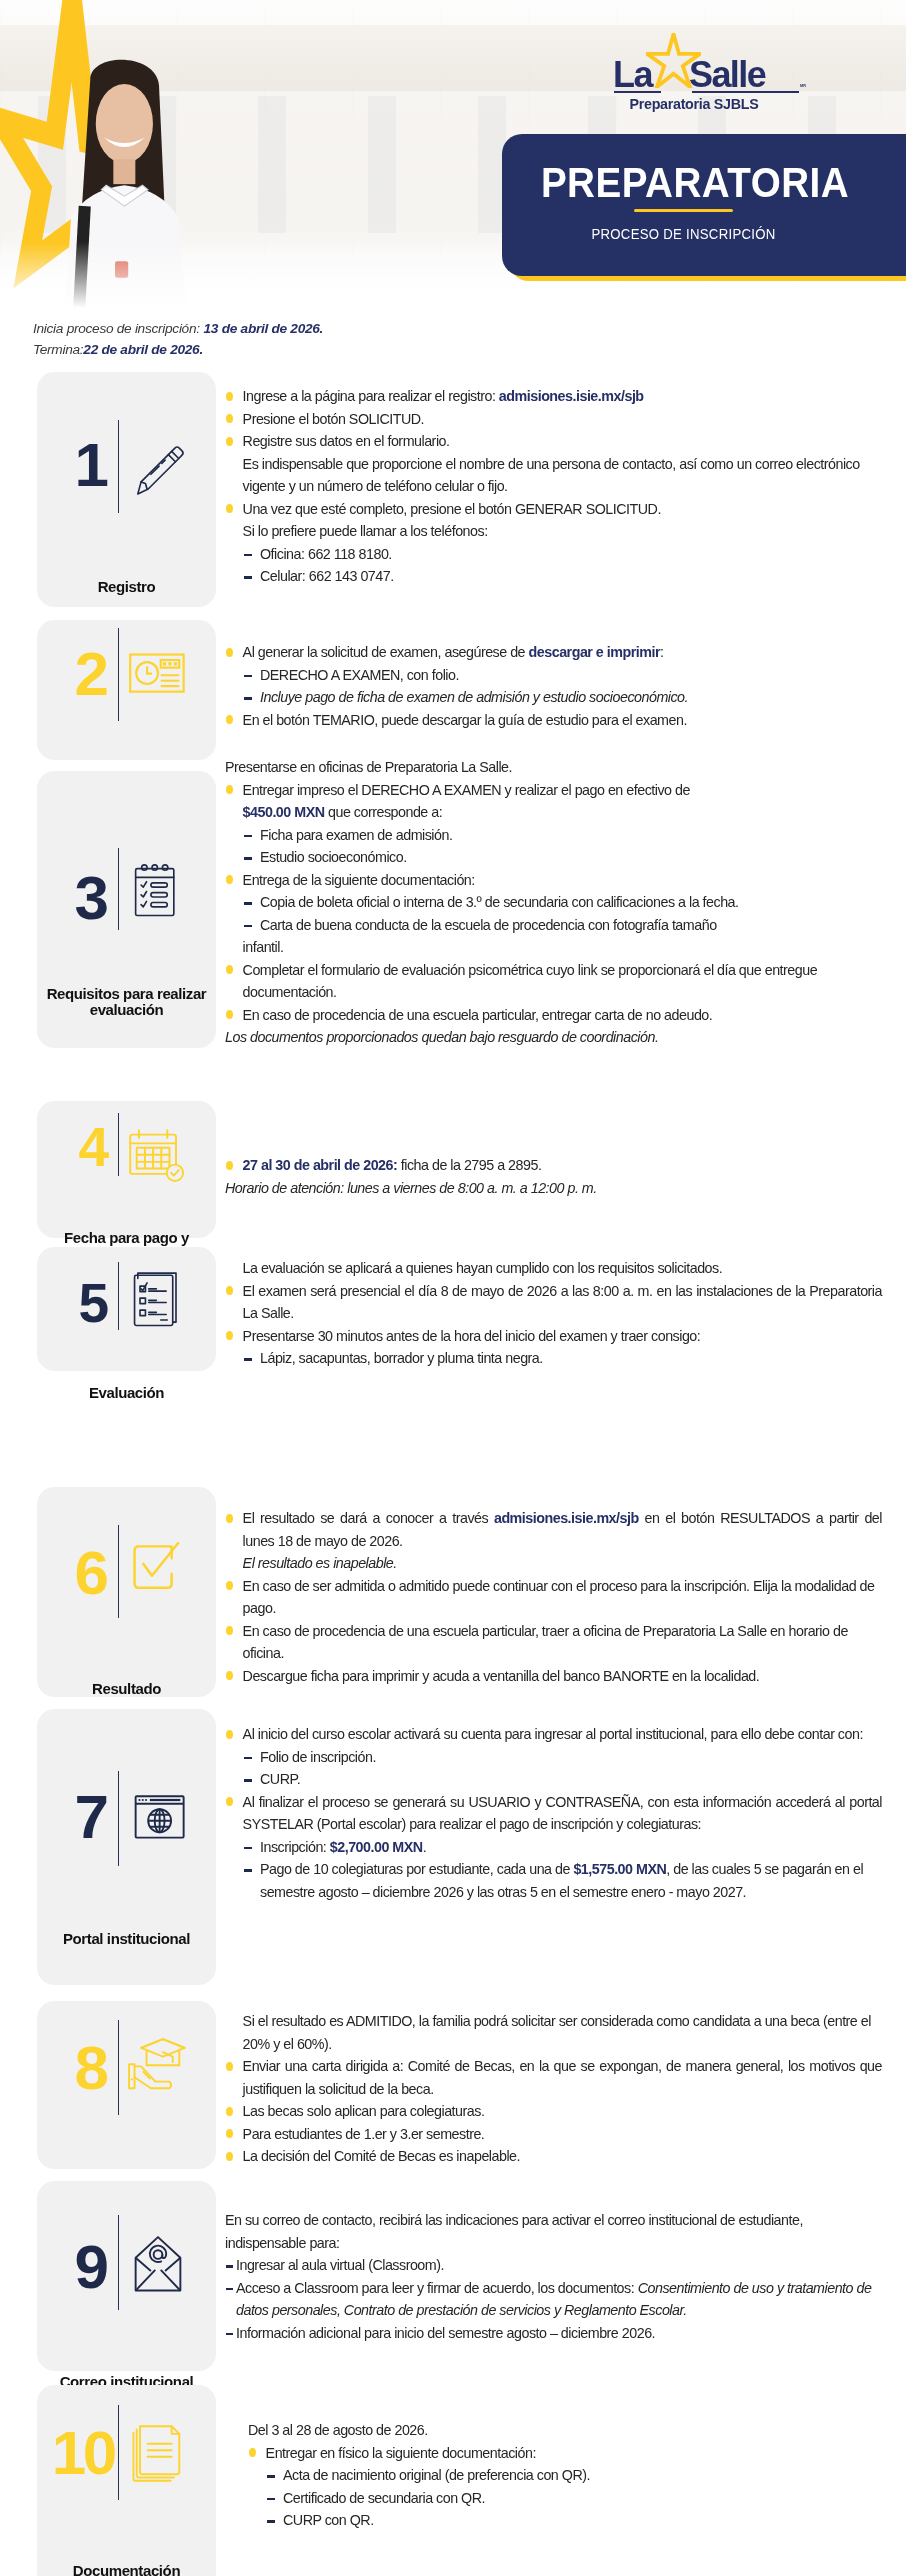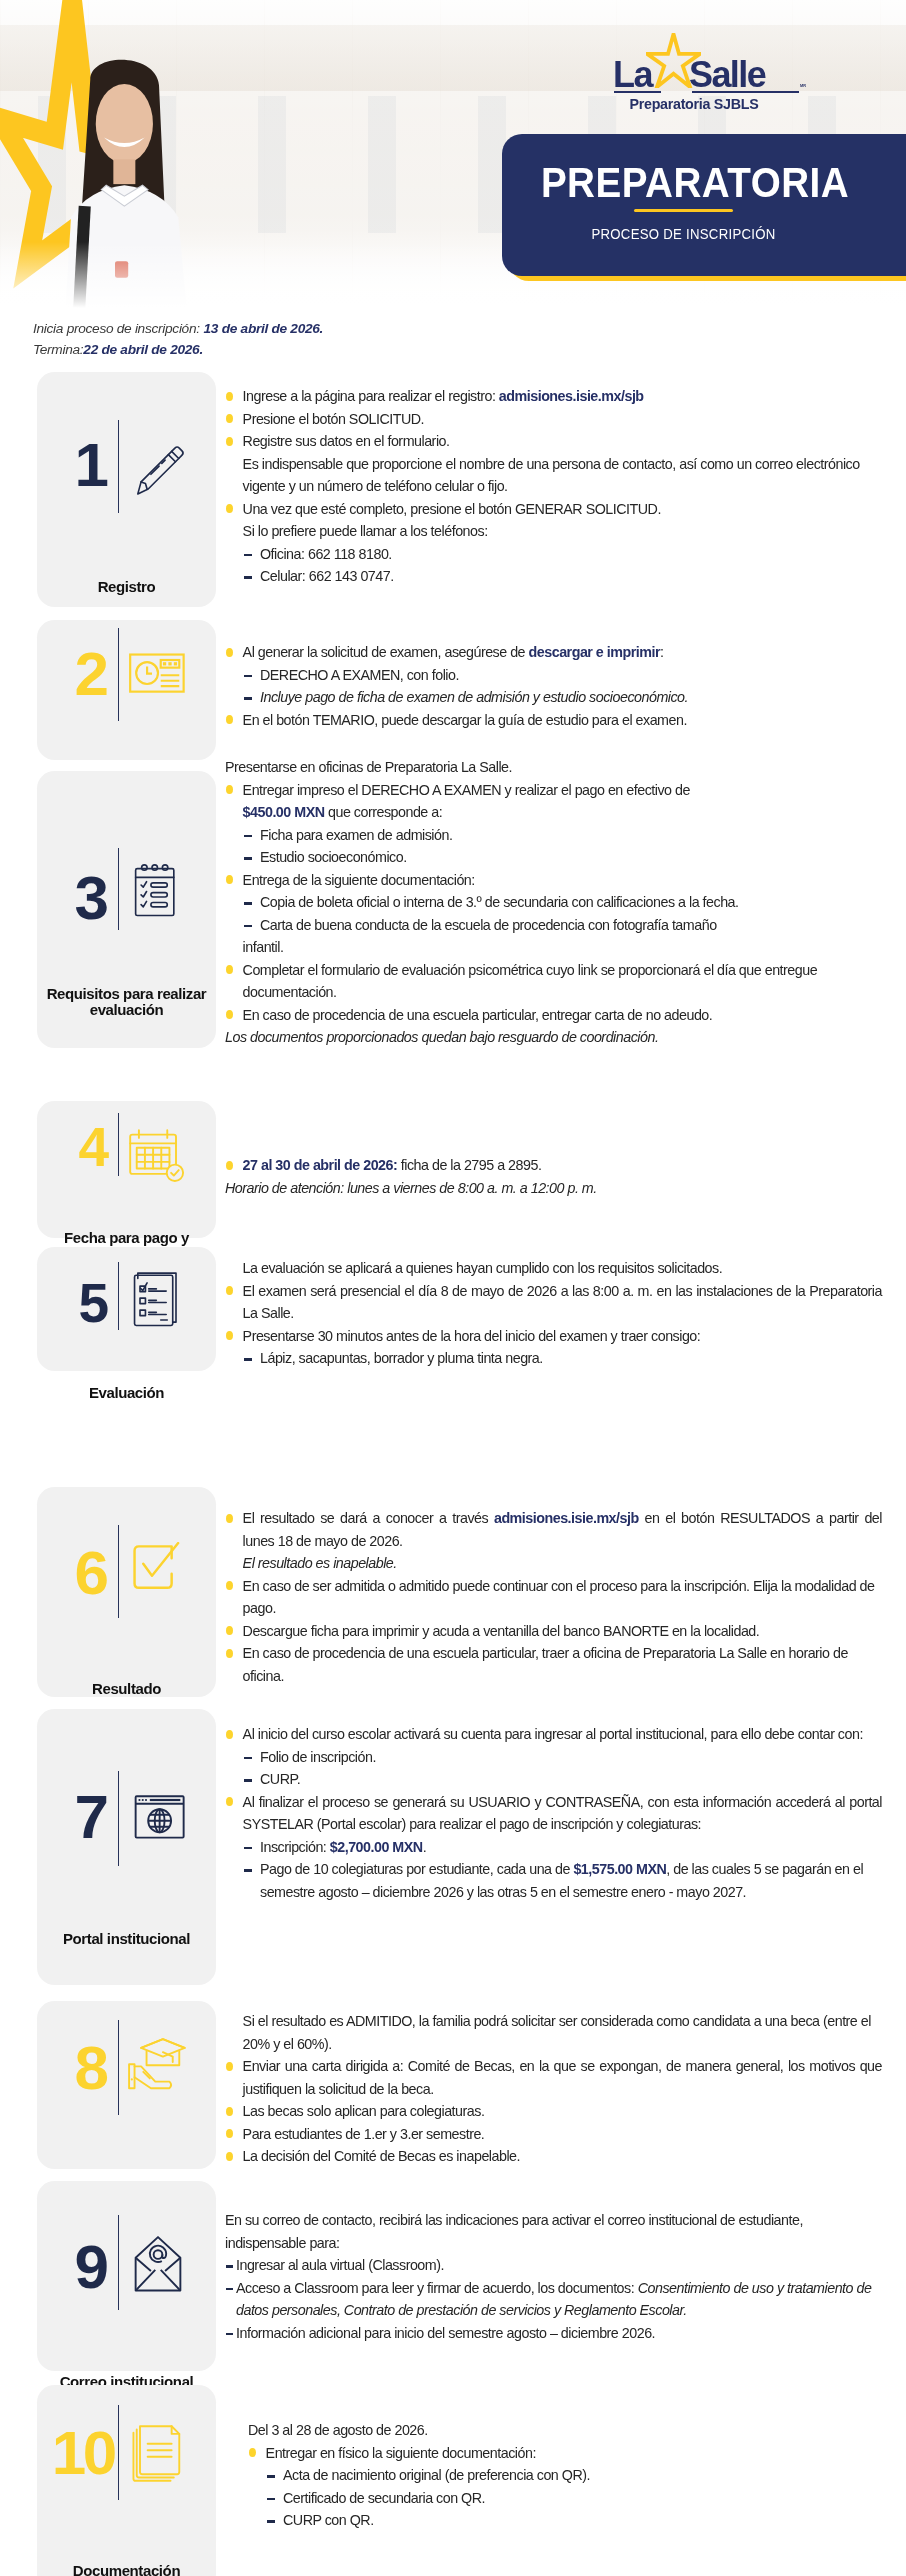--- a/index.html
+++ b/index.html
@@ -258,22 +258,22 @@
       <path d="M80,30 L80,8 L20,8 Q12,8 12,16 L12,76 Q12,84 20,84 L72,84 Q80,84 80,76 L80,58"></path>
       <path d="M28,40 L44,62 L92,2"></path>
     </g>
   </svg>
   <div class="step-label" style="top:147px;">Resultado</div>
 </div>
 <div class="step-body" style="top:1507px;">
   <div class="b justify"><span>El resultado se dará a conocer a través </span><span class="em">admisiones.isie.mx/sjb</span><span> en el botón RESULTADOS a partir del lunes 18 de mayo de 2026.</span></div>
   <div class="ind it">El resultado es inapelable.</div>
   <div class="b">En caso de ser admitida o admitido puede continuar con el proceso para la inscripción. Elija la modalidad de pago.</div>
+  <div class="b">En caso de procedencia de una escuela particular, traer a oficina de Preparatoria La Salle en horario de oficina.</div>
   <div class="b">Descargue ficha para imprimir y acuda a ventanilla del banco BANORTE en la localidad.</div>
-  <div class="b">En caso de procedencia de una escuela particular, traer a oficina de Preparatoria La Salle en horario de oficina.</div>
 </div>
 
 <div class="step-card" style="top:1709px;height:276px;">
   <div class="step-num navy" style="left:12px;top:77px;width:60px;font-size:62px;">7</div>
   <div class="step-divider" style="top:62px;height:95px;"></div>
   <svg class="step-icon" style="top:85px;" viewBox="0 0 110 110">
     <g fill="none" stroke="#1f2a4a" stroke-width="3.5">
       <rect x="14" y="4" width="30" height="80" rx="2" transform="translate(0,0)" style="display:none"></rect>
       <rect x="14" y="4" width="30" height="0"></rect>
       <rect x="12" y="2" width="30" height="0"></rect>

